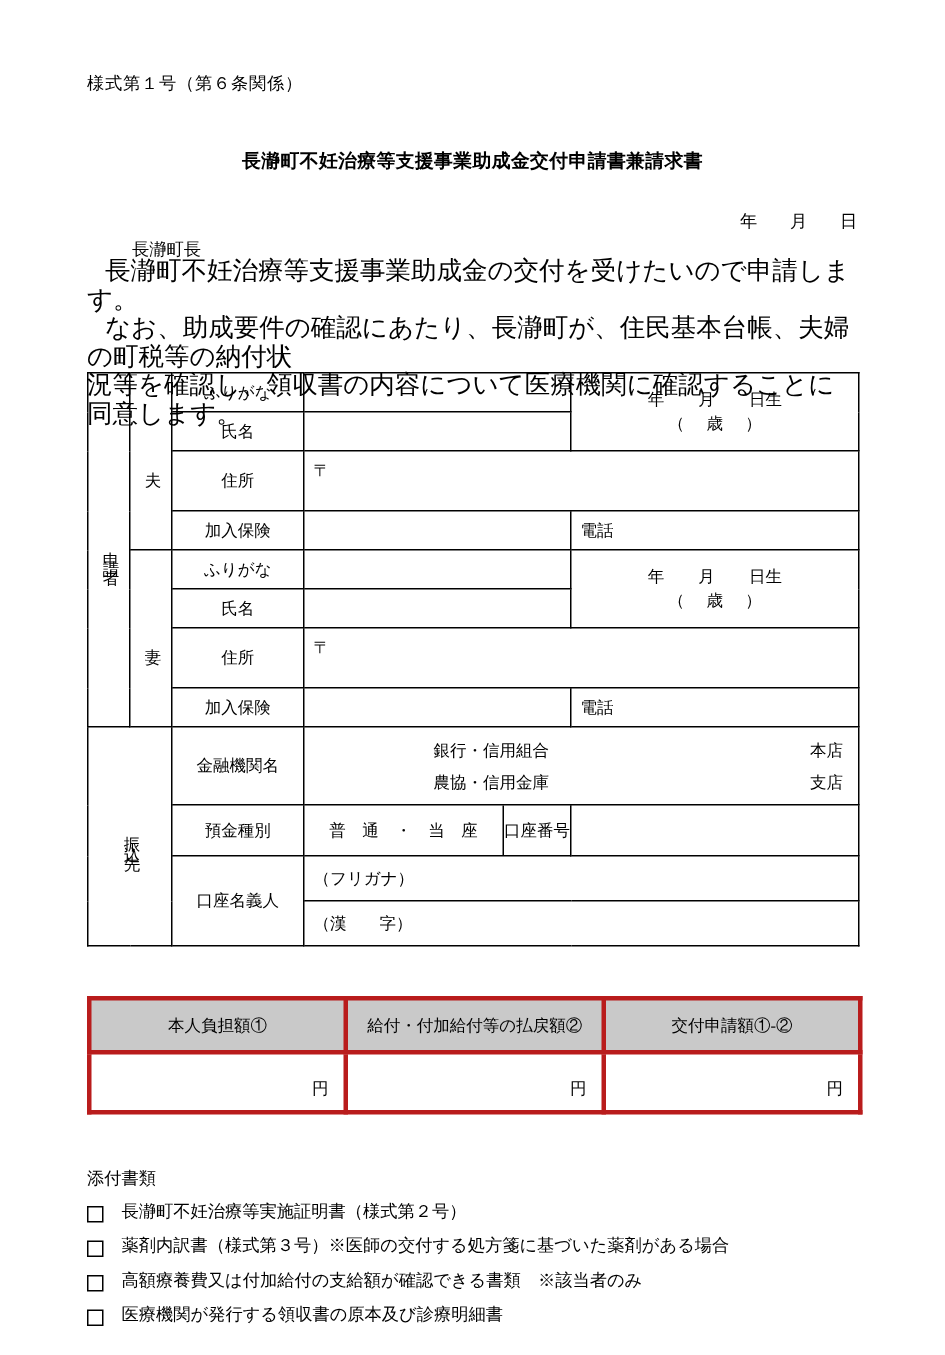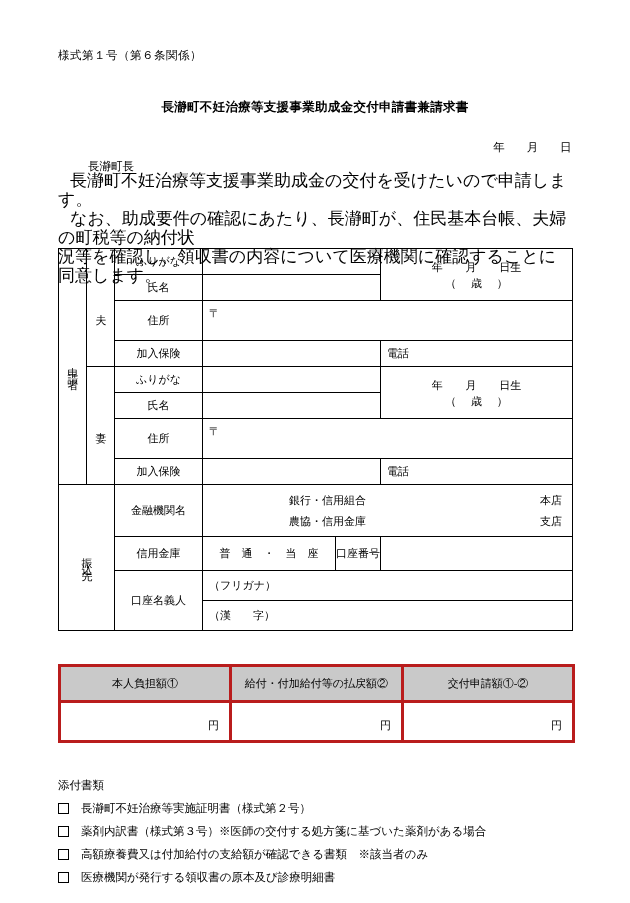--- a/index.html
+++ b/index.html
@@ -136,21 +136,21 @@
     font-size: 11.5px;
   }
   .attach-list {
     position: absolute;
     left: 58px;
     top: 800px;
     font-size: 11.5px;
   }
   .attach-item {
     display: flex;
-    align-items: flex-start;
+    align-items: center;
     margin-bottom: 7px;
     line-height: 16px;
   }
   .chk {
     display: inline-block;
     width: 9px;
     height: 9px;
     border: 1px solid #000;
     margin-right: 12px;
     margin-top: 3px;
@@ -283,21 +283,21 @@
               <span>本店</span>
             </div>
             <div style="display:flex; justify-content:space-between; padding:3px 10px 3px 86px;">
               <span>農協・信用金庫</span>
               <span>支店</span>
             </div>
           </div>
         </td>
       </tr>
       <tr>
-        <td class="label" style="height:34px;">信用金庫</td>
+        <td class="label" style="height:34px;">預金種別</td>
         <td style="height:34px; padding:0;">
           <div style="display:flex; height:100%;">
             <div style="flex:0 0 132px; display:flex; align-items:center; justify-content:center; border-right:1px solid #000;">普　通　・　当　座</div>
             <div style="flex:1; display:flex; align-items:center; justify-content:center;">口座番号</div>
           </div>
         </td>
         <td class="blank"></td>
       </tr>
       <tr>
         <td class="label" rowspan="2">口座名義人</td>

